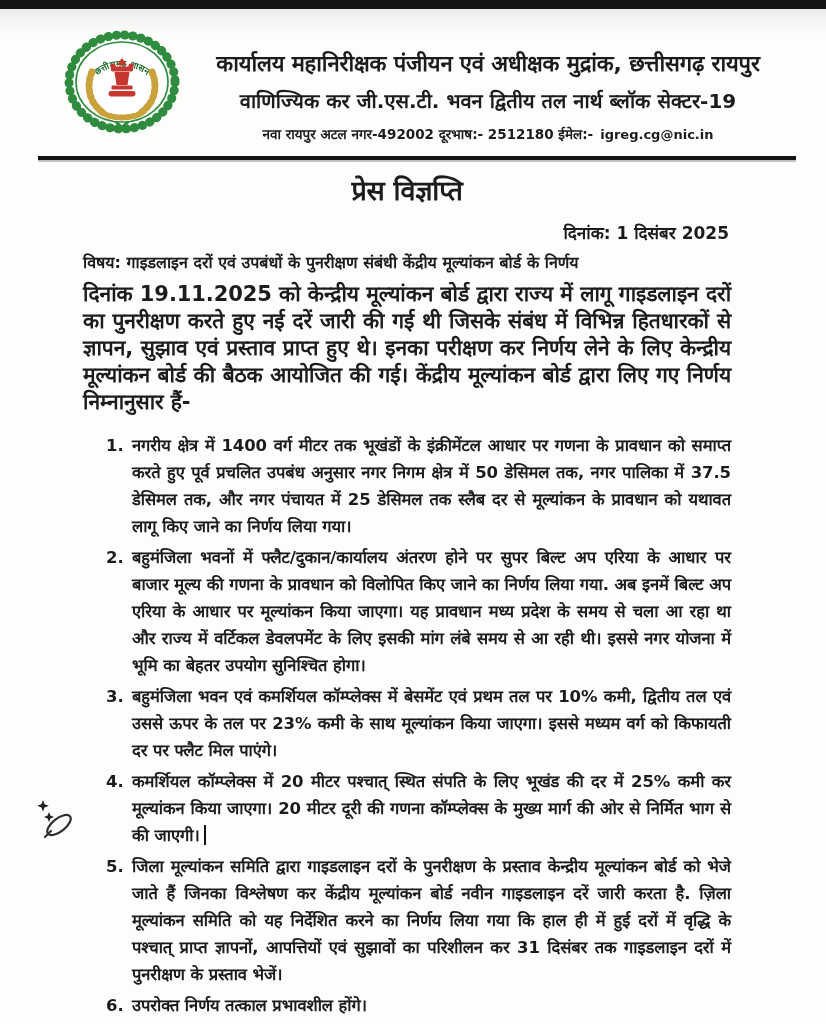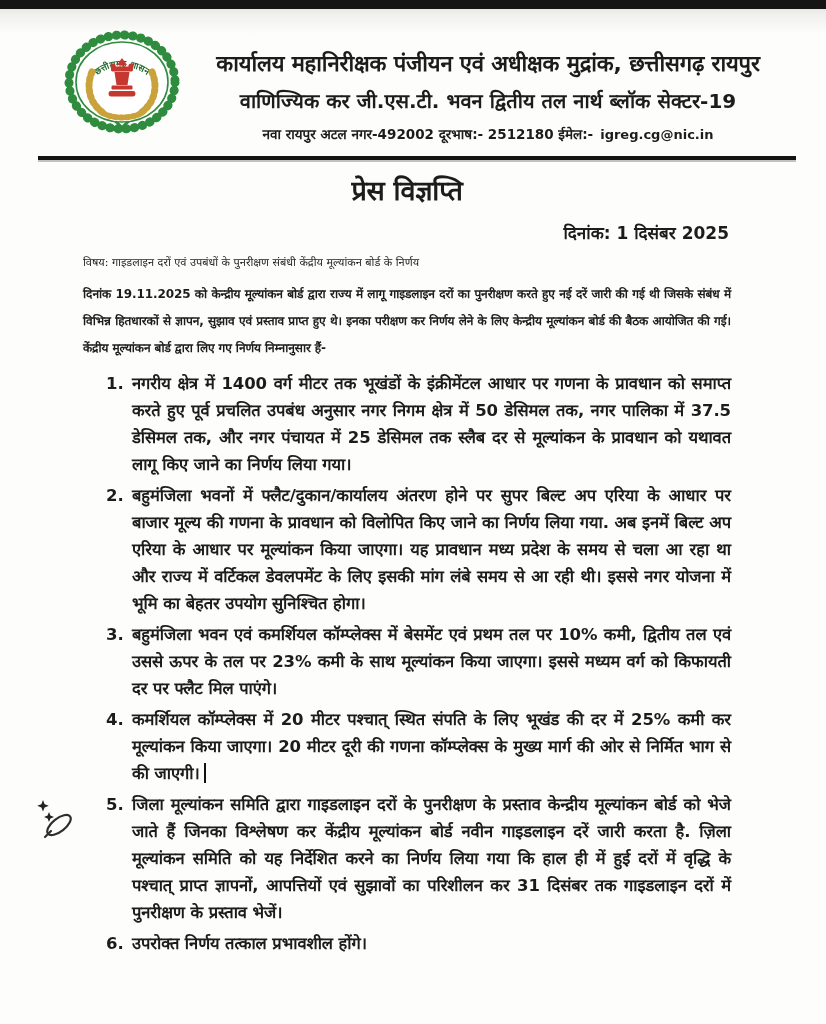--- a/index.html
+++ b/index.html
@@ -63,30 +63,30 @@
     letter-spacing: -0.3px;
   }
   .date-line {
     text-align: right;
     font-size: 17px; font-weight: 700;
     line-height: 26px;
     padding-right: 2px;
     margin-bottom: 4px;
   }
   .subject-line {
-    font-size: 11px; font-weight: 400;
+    font-size: 16px; font-weight: 700;
     line-height: 25px;
     margin-bottom: 6px;
     white-space: nowrap;
   }
   .intro {
-    font-size: 12px; font-weight: 700;
+    font-size: 21px; font-weight: 700;
     line-height: 27px;
     text-align: justify;
-    margin-bottom: 8px;
+    margin-bottom: 16px;
     letter-spacing: -0.1px;
   }
   .decision-list { margin-left: 23px; }
   .decision-item {
     display: flex;
     font-size: 16.5px; font-weight: 700;
     line-height: 27px;
     margin-bottom: 4px;
     letter-spacing: -0.1px;
   }

